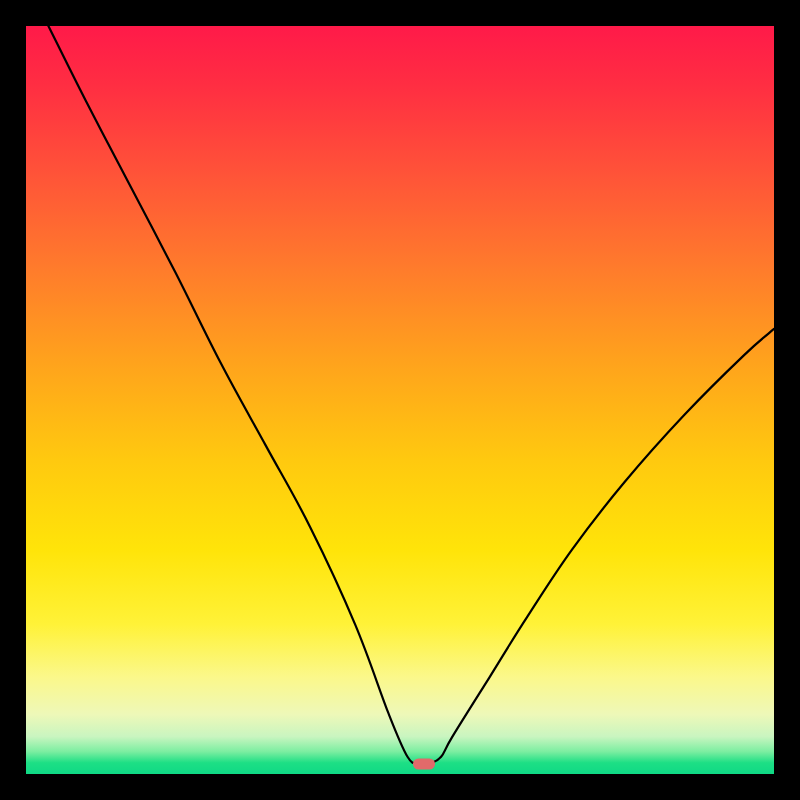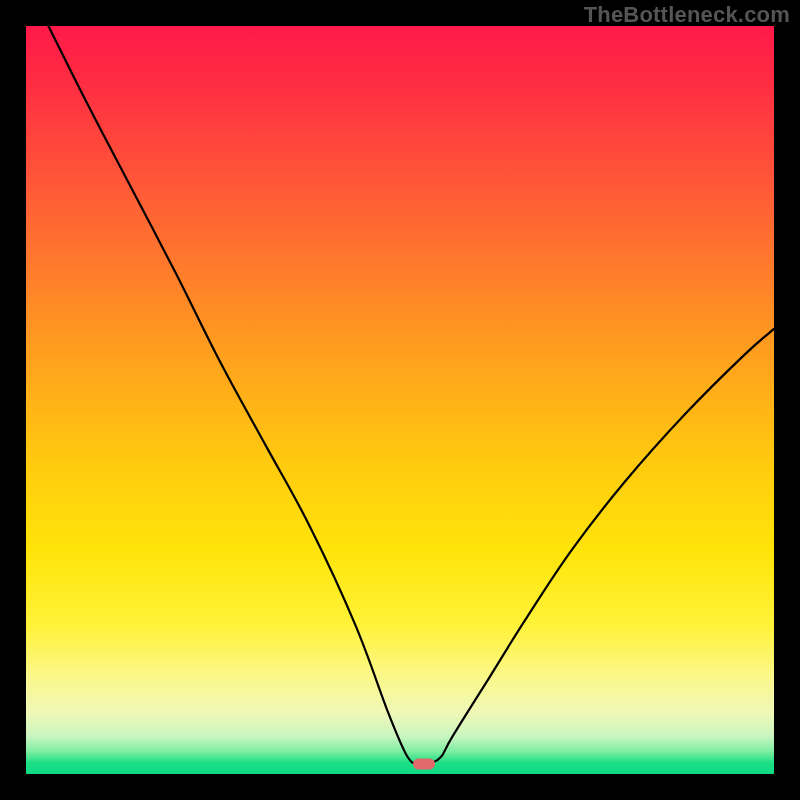--- a/index.html
+++ b/index.html
@@ -74,21 +74,20 @@
     border-radius: 6px;
     z-index: 3;
     transform: translate(-50%, -50%);
   }
 </style>
 </head>
 <body>
 
 <div class="stage">
 
-  <div class="watermark">TheBottleneck.com</div>
 
   <div class="plot">
     <div class="gradient"></div>
 
     <svg class="curve" viewBox="0 0 748 748" preserveAspectRatio="none">
       <path id="curve-path" fill="none" stroke="#000" stroke-width="2.2" stroke-linecap="round" d="M 22.4 0.0 C 29.2 13.5, 45.0 45.9, 59.8 74.8 C 74.7 103.7, 88.6 129.9, 104.7 160.8 C 120.9 191.8, 133.4 215.2, 149.6 246.8 C 165.8 278.5, 178.3 305.6, 194.5 336.6 C 210.6 367.6, 223.2 389.3, 239.4 418.9 C 255.5 448.5, 268.1 468.8, 284.2 501.2 C 300.4 533.5, 315.0 564.7, 329.1 598.4 C 343.3 632.1, 353.4 664.3, 362.8 688.2 C 372.2 712.0, 376.1 721.9, 381.5 730.8 C 386.9 739.7, 388.7 736.3, 392.7 737.5 C 396.7 738.7, 399.9 738.7, 403.9 737.5 C 408.0 736.3, 411.1 735.6, 415.1 730.8 C 419.2 725.9, 417.6 725.0, 426.4 710.6 C 435.1 696.2, 450.3 672.3, 463.8 650.8 C 477.2 629.2, 486.3 613.8, 501.2 590.9 C 516.0 568.0, 528.5 547.8, 546.0 523.6 C 563.5 499.4, 578.2 480.5, 598.4 456.3 C 618.6 432.0, 636.7 411.8, 658.2 389.0 C 679.8 366.1, 701.9 344.6, 718.1 329.1 C 734.2 313.6, 742.6 307.7, 748.0 302.9"></path>
     </svg>
 
     <div class="marker" id="min-marker" style="left: 397.936px; top: 737.528px;"></div>
   </div>

